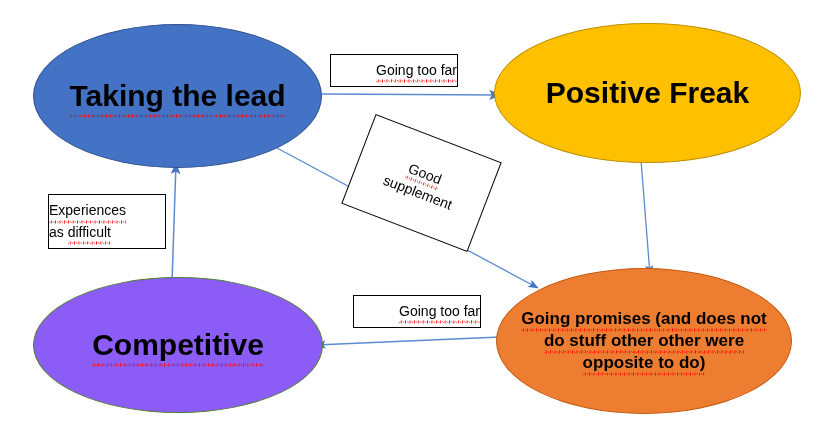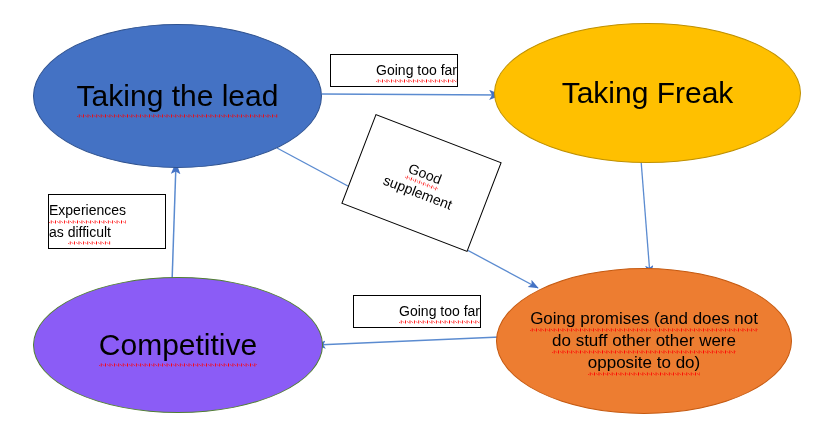--- a/index.html
+++ b/index.html
@@ -25,20 +25,21 @@
     display: flex;
     align-items: center;
     justify-content: center;
     text-align: center;
     color: #000000;
     line-height: 1.28;
   }
   .node-label {
     display: block;
     padding: 0 8px;
+    font-weight: bold;
   }
   #node-taking-the-lead {
     left: 33px; top: 24px; width: 289px; height: 144px;
     background: #4472C4;
     border: 1px solid #2F528F;
     font-size: 30px;
   }
   #node-control-freak {
     left: 494px; top: 23px; width: 307px; height: 140px;
     background: #FFC000;
@@ -132,21 +133,21 @@
     <line x1="500" y1="337" x2="316" y2="345" stroke="#5B8BD0" stroke-width="1.3" marker-end="url(#arrowhead)"></line>
 
     <line x1="172" y1="283" x2="176" y2="163" stroke="#5B8BD0" stroke-width="1.5" marker-end="url(#arrowhead)"></line>
   </svg>
 
   <div class="node" id="node-taking-the-lead">
     <span class="node-label"><span class="sp">Taking the lead</span></span>
   </div>
 
   <div class="node" id="node-control-freak">
-    <span class="node-label">Taking Freak</span>
+    <span class="node-label">Positive Freak</span>
   </div>
 
   <div class="node" id="node-competitive">
     <span class="node-label"><span class="sp">Competitive</span></span>
   </div>
 
   <div class="node" id="node-keeps-promises">
     <span class="node-label">
       <span class="sp sp-thin">Going promises (and does not</span><br>
       <span class="sp sp-thin">do stuff other other were</span><br>

